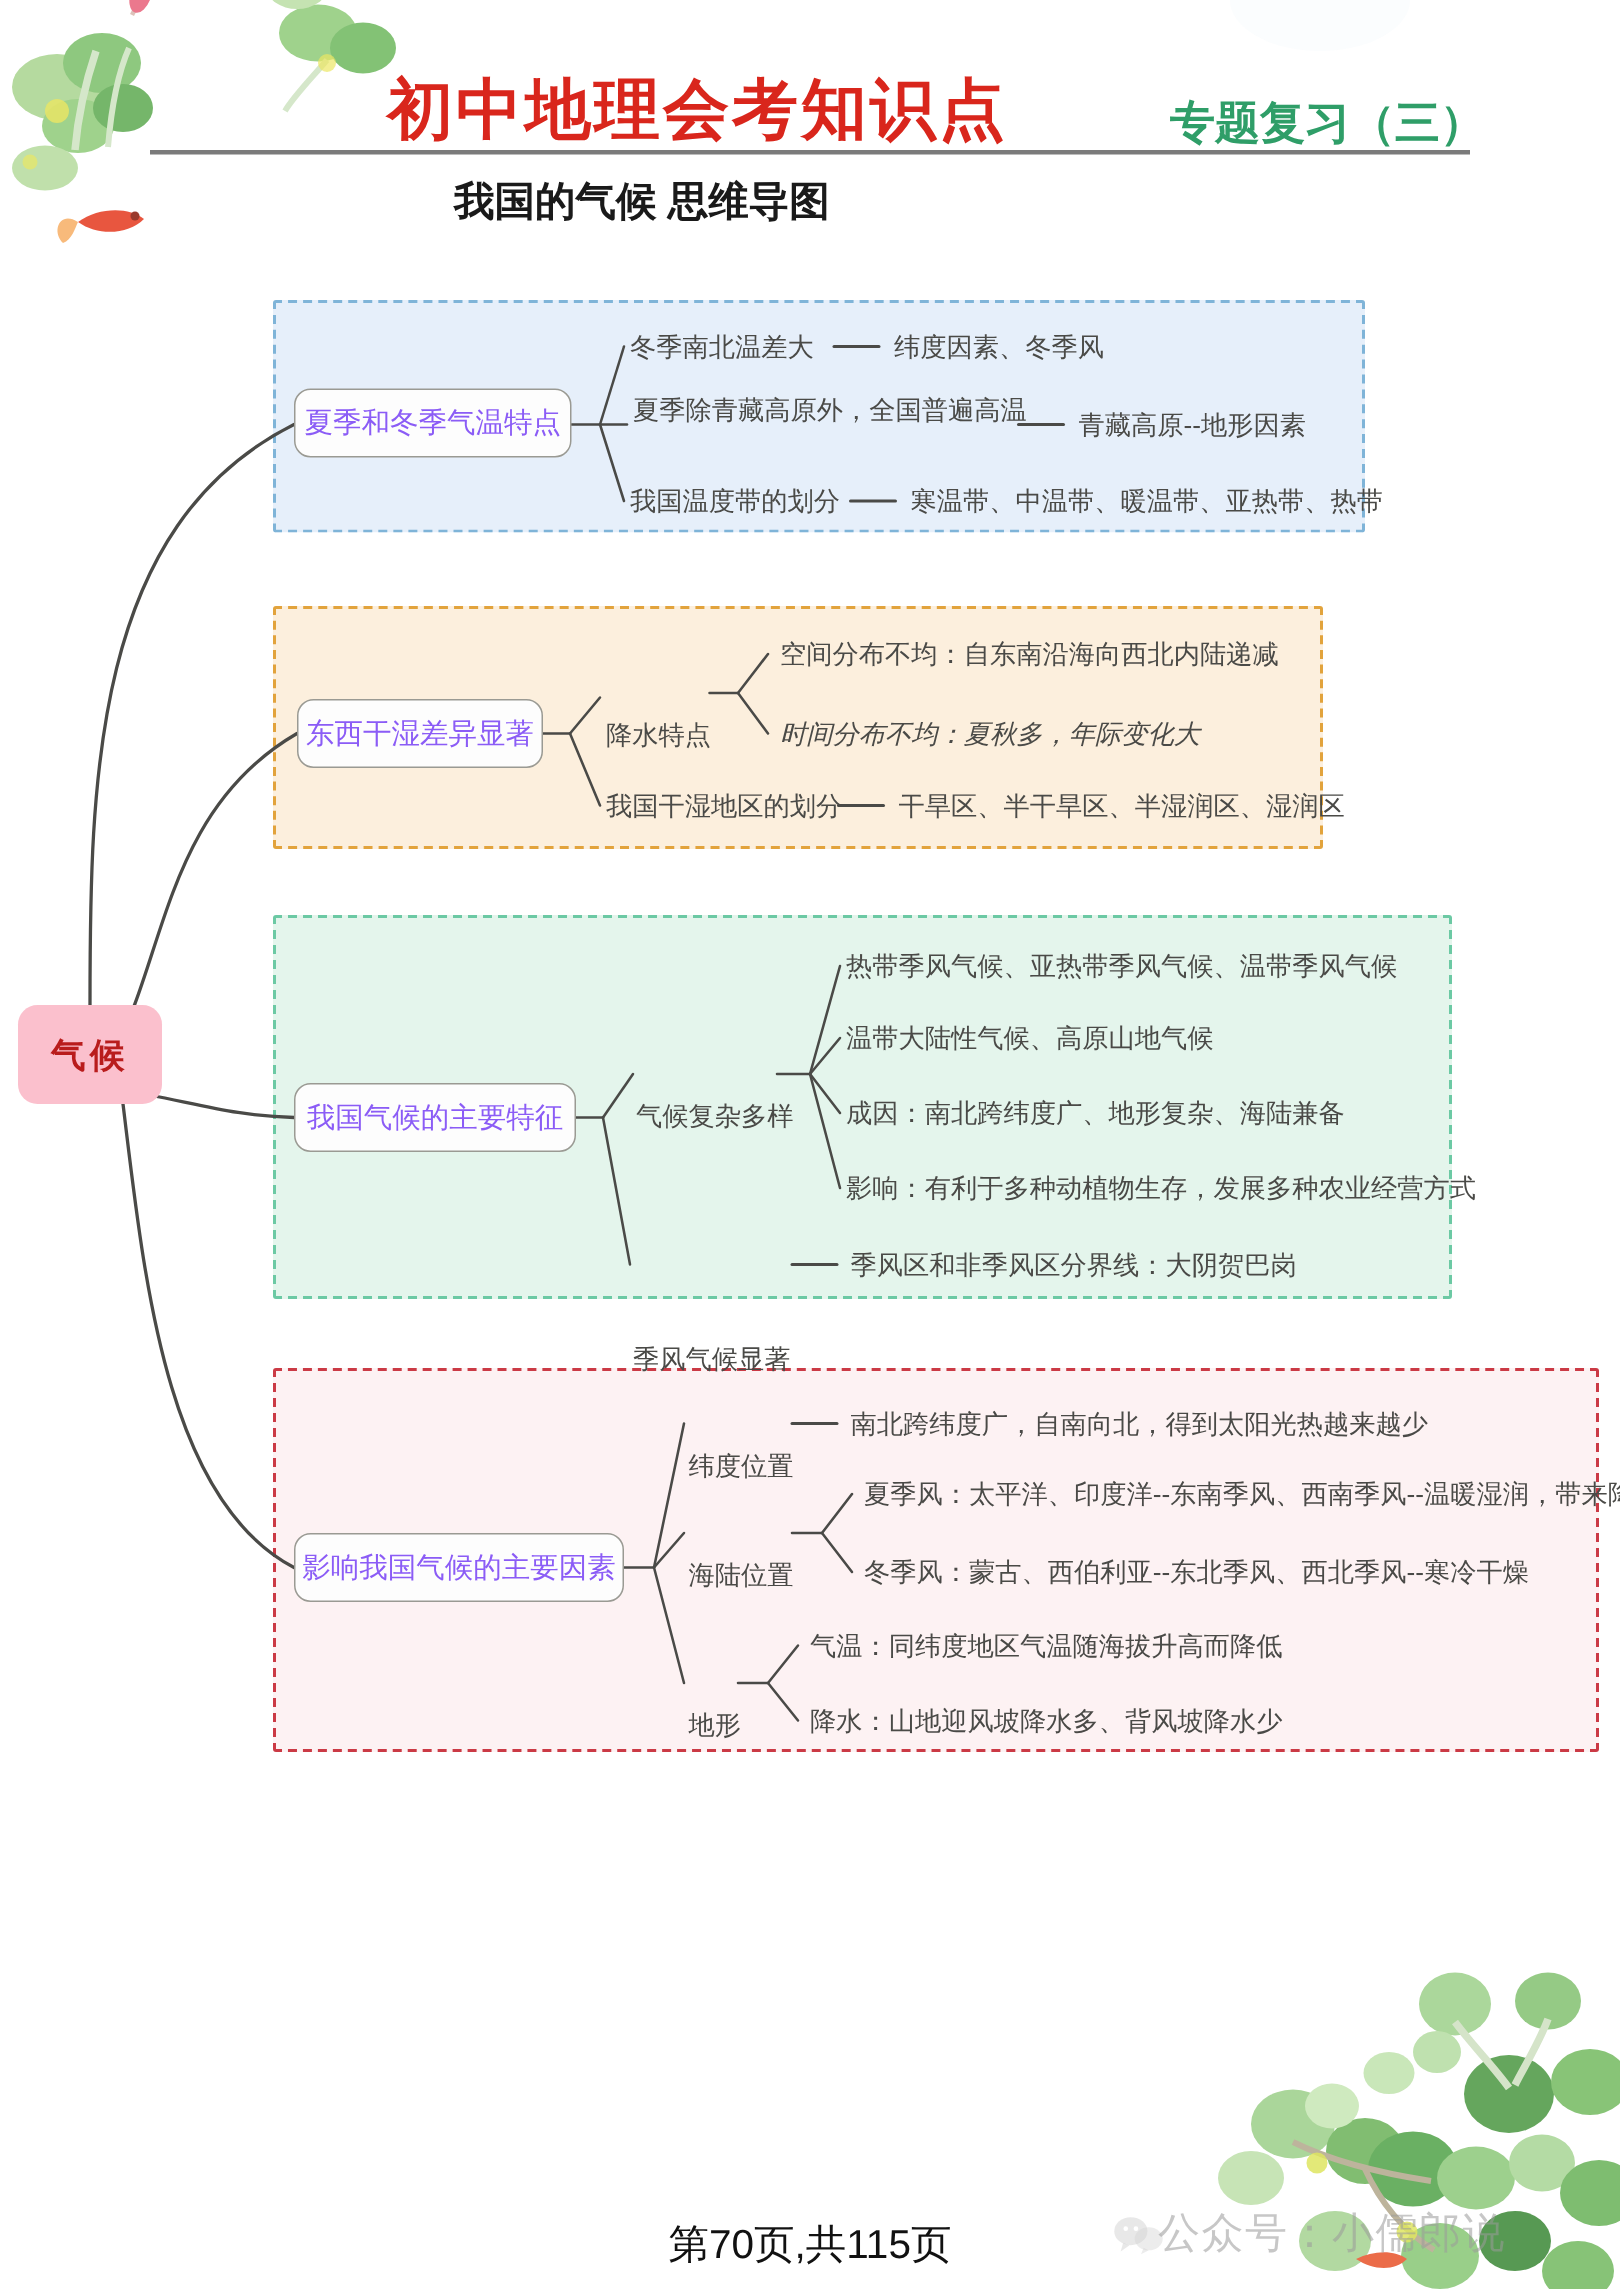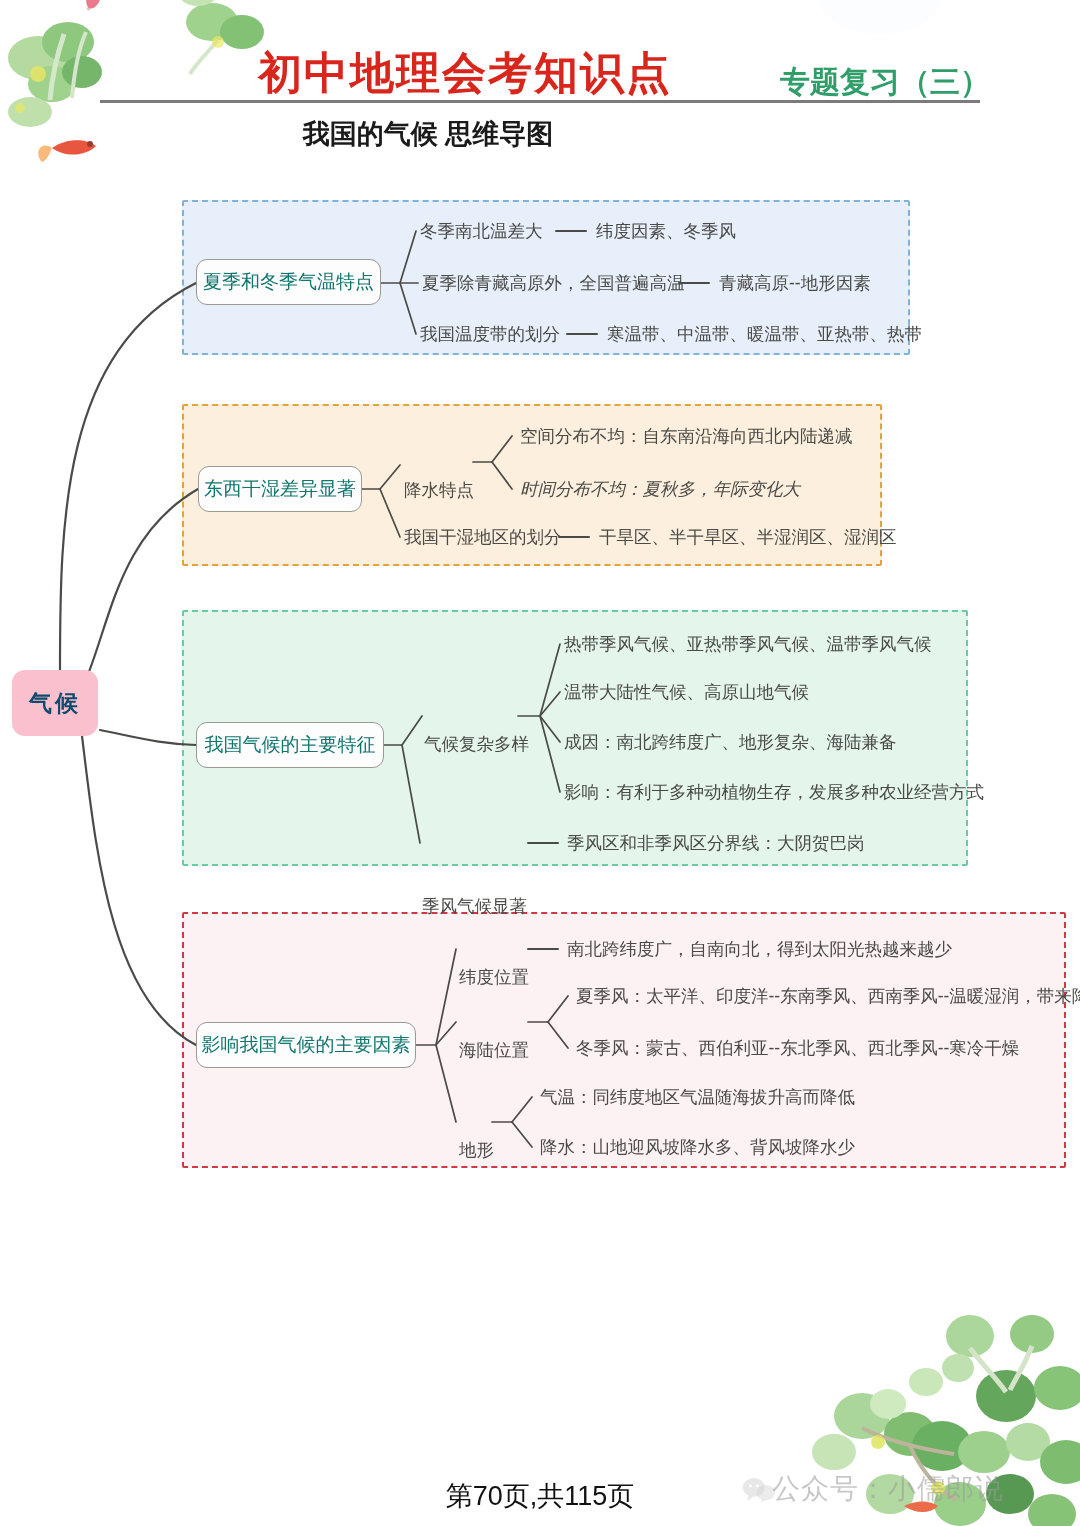--- a/index.html
+++ b/index.html
@@ -82,44 +82,44 @@
   }
   #panel-temp  { left: 182px; top: 200px;  width: 728px; height: 155px; background:#e6effa; border-color:#7fb4d8; }
   #panel-wet   { left: 182px; top: 404px;  width: 700px; height: 162px; background:#fcefdd; border-color:#e2a33c; }
   #panel-feat  { left: 182px; top: 610px;  width: 786px; height: 256px; background:#e4f5ec; border-color:#6cc9a4; }
   #panel-fac   { left: 182px; top: 912px;  width: 884px; height: 256px; background:#fdf2f3; border-color:#cb3a45; }
 
   
   #root-node {
     position: absolute;
     left: 12px; top: 670px;
-    width: 86px; height: 66px;
+    width: 96px; height: 66px;
     background: #fbc0cd;
     border-radius: 13px;
     display: flex;
     align-items: center;
     justify-content: center;
-    color: #0c4a6e;
+    color: #b91c1c;
     font-size: 23px;
     font-weight: 600;
     letter-spacing: 3px;
   }
 
   
   .branch-box {
     position: absolute;
     box-sizing: border-box;
     background: #fdfdfd;
     border: 1.6px solid #9a9a93;
     border-radius: 11px;
     display: flex;
     align-items: center;
     justify-content: center;
     font-size: 19px;
-    color: #0f766e;
+    color: #8b5cf6;
     white-space: nowrap;
     padding: 0 12px;
   }
   #box-temp { left: 196px; top: 259px; width: 185px; height: 46px; }
   #box-wet  { left: 198px; top: 466px; width: 164px; height: 46px; }
   #box-feat { left: 196px; top: 722px; width: 188px; height: 46px; }
   #box-fac  { left: 196px; top: 1022px; width: 220px; height: 46px; }
 
   
   .node-text {
@@ -303,21 +303,21 @@
   <div class="branch-box" id="box-feat">
     <span>我国气候的主要特征</span>
   </div>
   <div class="branch-box" id="box-fac">
     <span>影响我国气候的主要因素</span>
   </div>
 
   <div class="node-text" style="left:420px; top:223px;">冬季南北温差大</div>
   <div class="node-text" style="left:596px; top:223px;">纬度因素、冬季风</div>
 
-  <div class="node-text" style="left:422px; top:275px;">夏季除青藏高原外，全国普遍高温</div>
+  <div class="node-text" style="left:422px; top:265px;">夏季除青藏高原外，全国普遍高温</div>
   <div class="node-text" style="left:719px; top:275px;">青藏高原--地形因素</div>
 
   <div class="node-text" style="left:420px; top:326px;">我国温度带的划分</div>
   <div class="node-text" style="left:607px; top:326px;">寒温带、中温带、暖温带、亚热带、热带</div>
 
   <div class="node-text mid" style="left:404px; top:454px;">降水特点</div>
   <div class="node-text" style="left:520px; top:428px;">空间分布不均：自东南沿海向西北内陆递减</div>
   <div class="node-text" style="left:520px; top:481px;font-style:italic;">时间分布不均：夏秋多，年际变化大</div>
 
   <div class="node-text" style="left:404px; top:529px;">我国干湿地区的划分</div>

